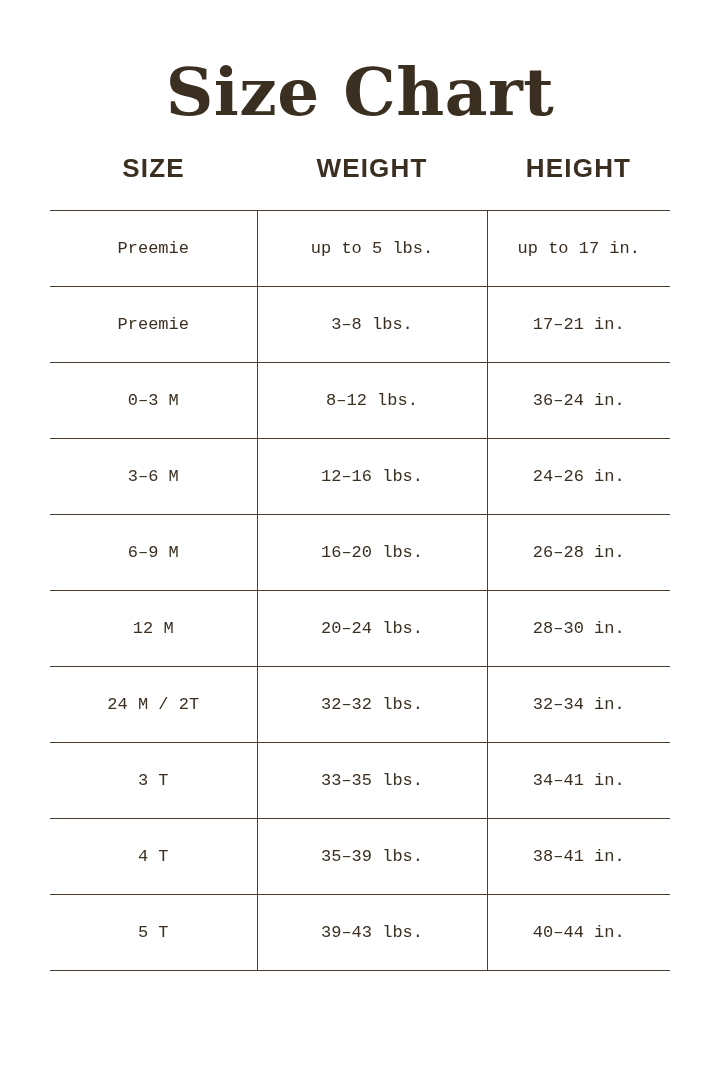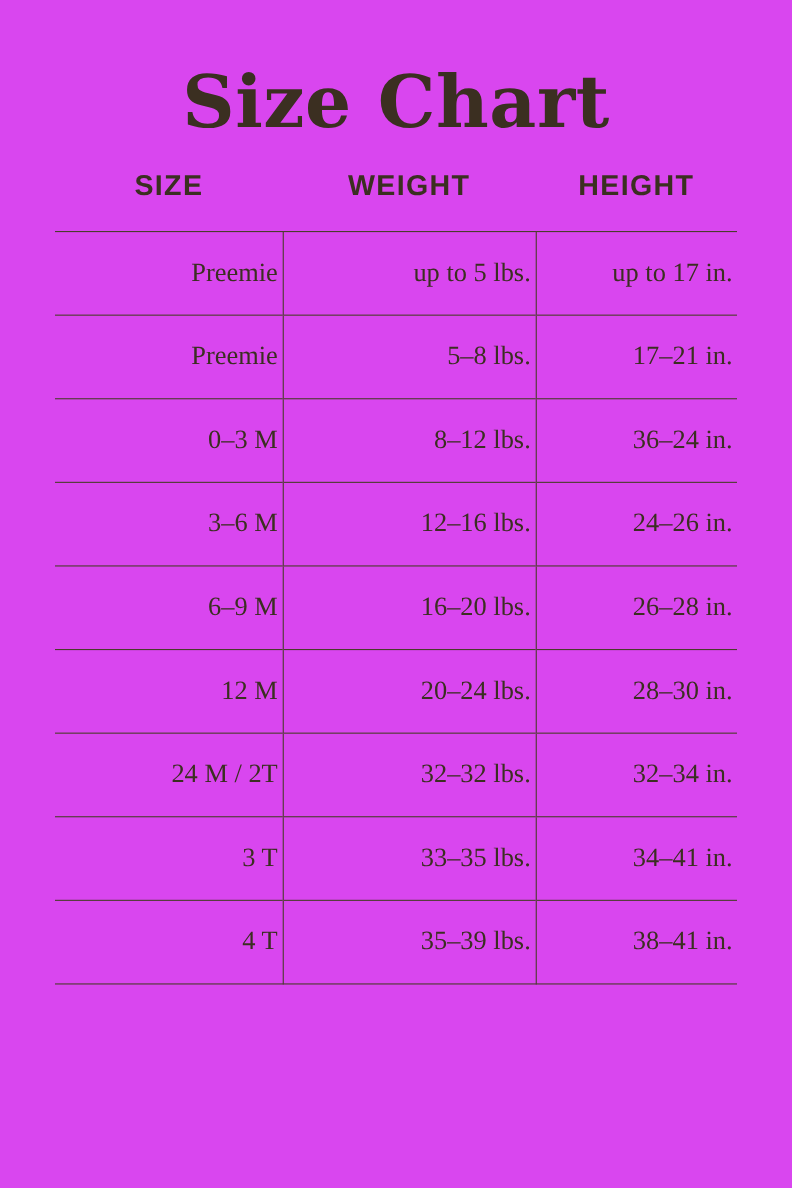--- a/index.html
+++ b/index.html
@@ -15,21 +15,21 @@
     overflow: hidden;
   }
 
   .page {
     width: 720px;
     height: 1080px;
     box-sizing: border-box;
     display: flex;
     flex-direction: column;
     align-items: center;
-    background: #d946ef;
+    background: #ffffff;
   }
 
   .title {
     font-family: "DejaVu Serif", "Liberation Serif", serif;
     font-weight: 700;
     font-size: 66px;
     letter-spacing: 0.5px;
     color: #3b2f21;
     margin-top: 58px;
     margin-bottom: 0;
@@ -53,25 +53,25 @@
     font-weight: 700;
     font-size: 26px;
     letter-spacing: 1.2px;
     color: #3b2f21;
     text-align: center;
     padding-bottom: 26px;
     border: none;
   }
 
   .chart tbody td {
-    font-family: Liberation Serif, serif;
+    font-family: Liberation Mono, monospace;
     font-weight: 400;
-    font-size: 24px;
+    font-size: 17px;
     color: #3b2f21;
-    text-align: right;
+    text-align: center;
     height: 75px;
     padding: 0 4px;
     border-top: 1.6px solid #4a3c2c;
     border-bottom: 1.6px solid #4a3c2c;
   }
 
   .chart tbody tr td:nth-child(1) {
     border-right: 1.6px solid #4a3c2c;
   }
   .chart tbody tr td:nth-child(2) {
@@ -107,21 +107,21 @@
       </tr>
     </thead>
     <tbody>
       <tr>
         <td>Preemie</td>
         <td>up to 5 lbs.</td>
         <td>up to 17 in.</td>
       </tr>
       <tr>
         <td>Preemie</td>
-        <td>5–8 lbs.</td>
+        <td>3–8 lbs.</td>
         <td>17–21 in.</td>
       </tr>
       <tr>
         <td>0–3 M</td>
         <td>8–12 lbs.</td>
         <td>36–24 in.</td>
       </tr>
       <tr>
         <td>3–6 M</td>
         <td>12–16 lbs.</td>
@@ -145,16 +145,21 @@
       <tr>
         <td>3 T</td>
         <td>33–35 lbs.</td>
         <td>34–41 in.</td>
       </tr>
       <tr>
         <td>4 T</td>
         <td>35–39 lbs.</td>
         <td>38–41 in.</td>
       </tr>
+      <tr>
+        <td>5 T</td>
+        <td>39–43 lbs.</td>
+        <td>40–44 in.</td>
+      </tr>
     </tbody>
   </table>
 
 </div>
 
 </body></html>

